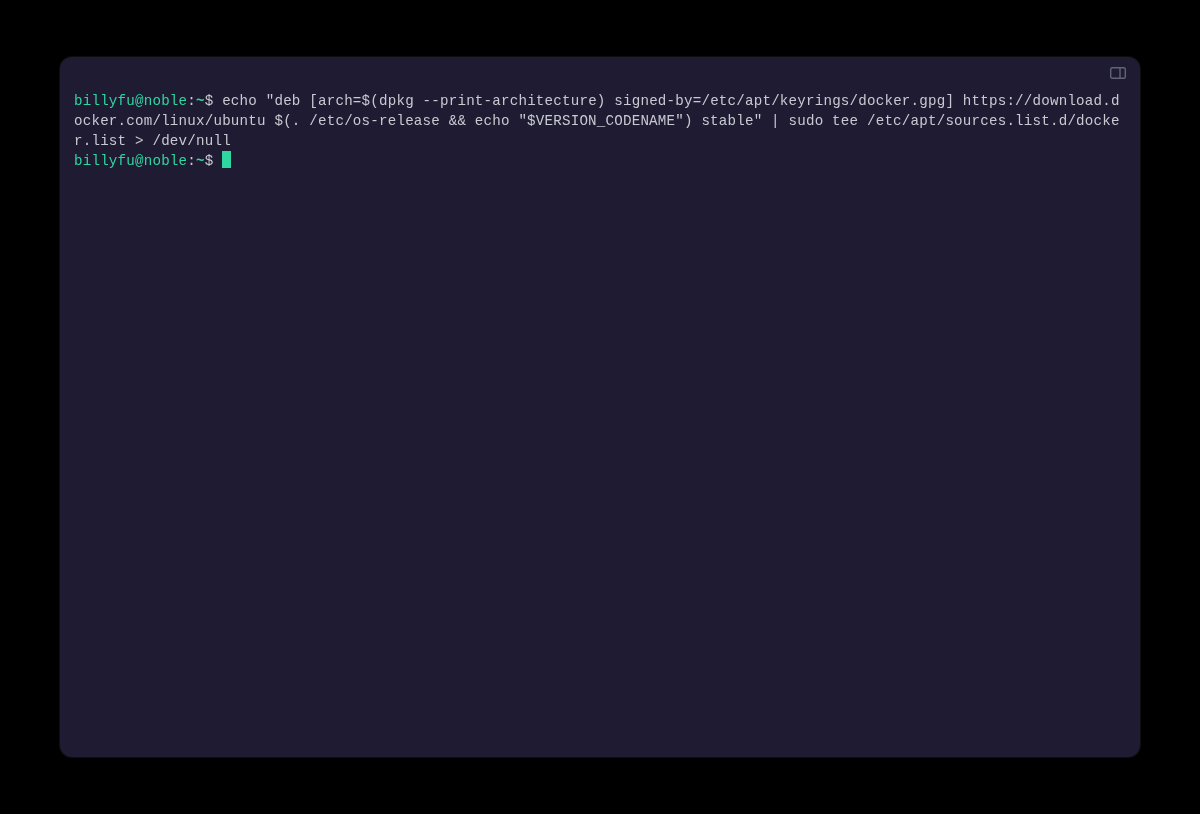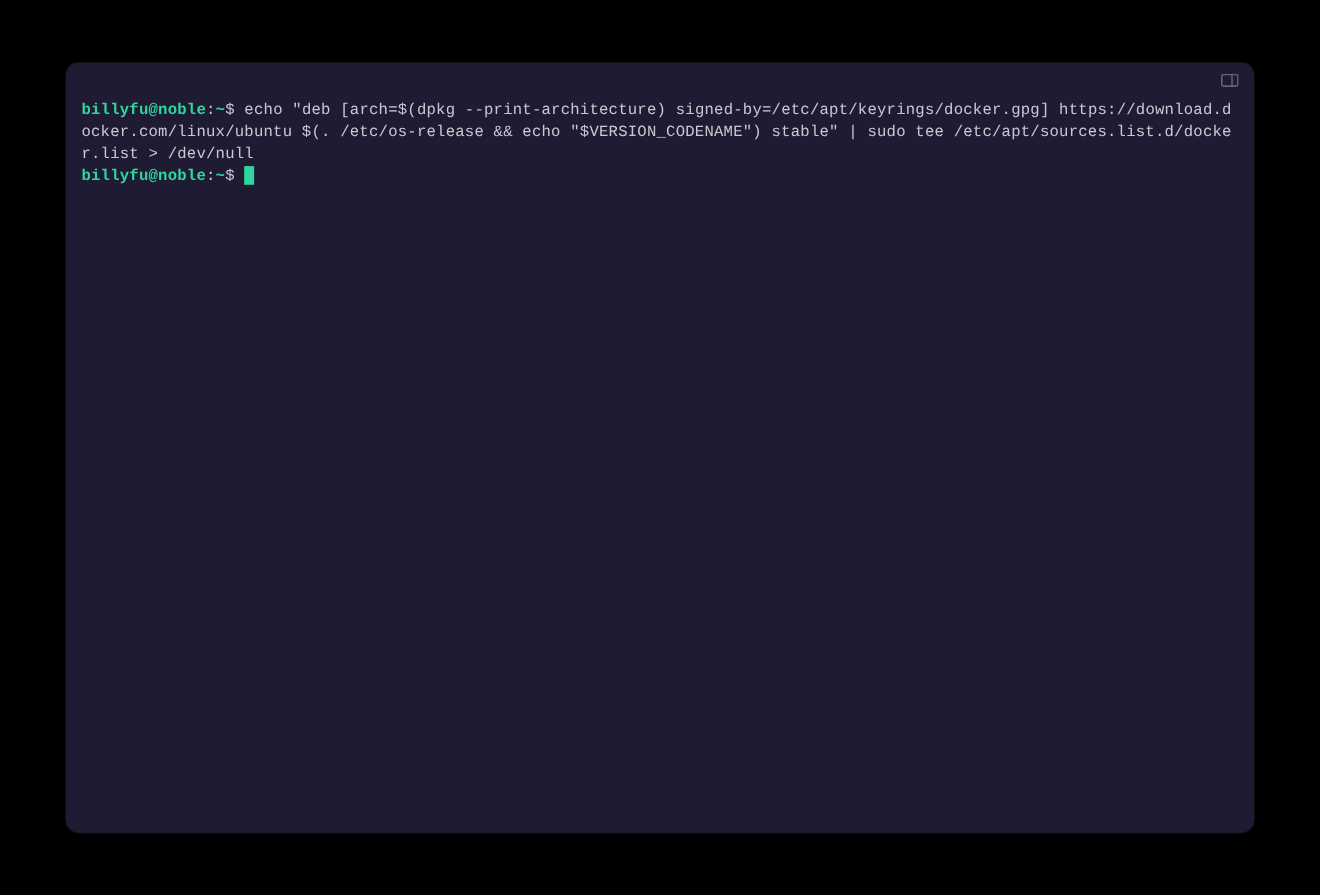--- a/index.html
+++ b/index.html
@@ -45,21 +45,21 @@
       padding: 4px 14px 14px 14px;
       font-size: 14.2px;
       line-height: 20px;
       letter-spacing: 0.2px;
       color: #c9c9d1;
       white-space: pre-wrap;
       word-break: break-all;
     }
     .prompt-user {
       color: #2fd6a0;
-      font-weight: 700;
+      font-weight: 400;
       text-align: right;
     }
     .prompt-sep {
       color: #c9c9d1;
     }
     .prompt-path {
       color: #2fd6a0;
       font-weight: 600;
     }
     .prompt-dollar {

